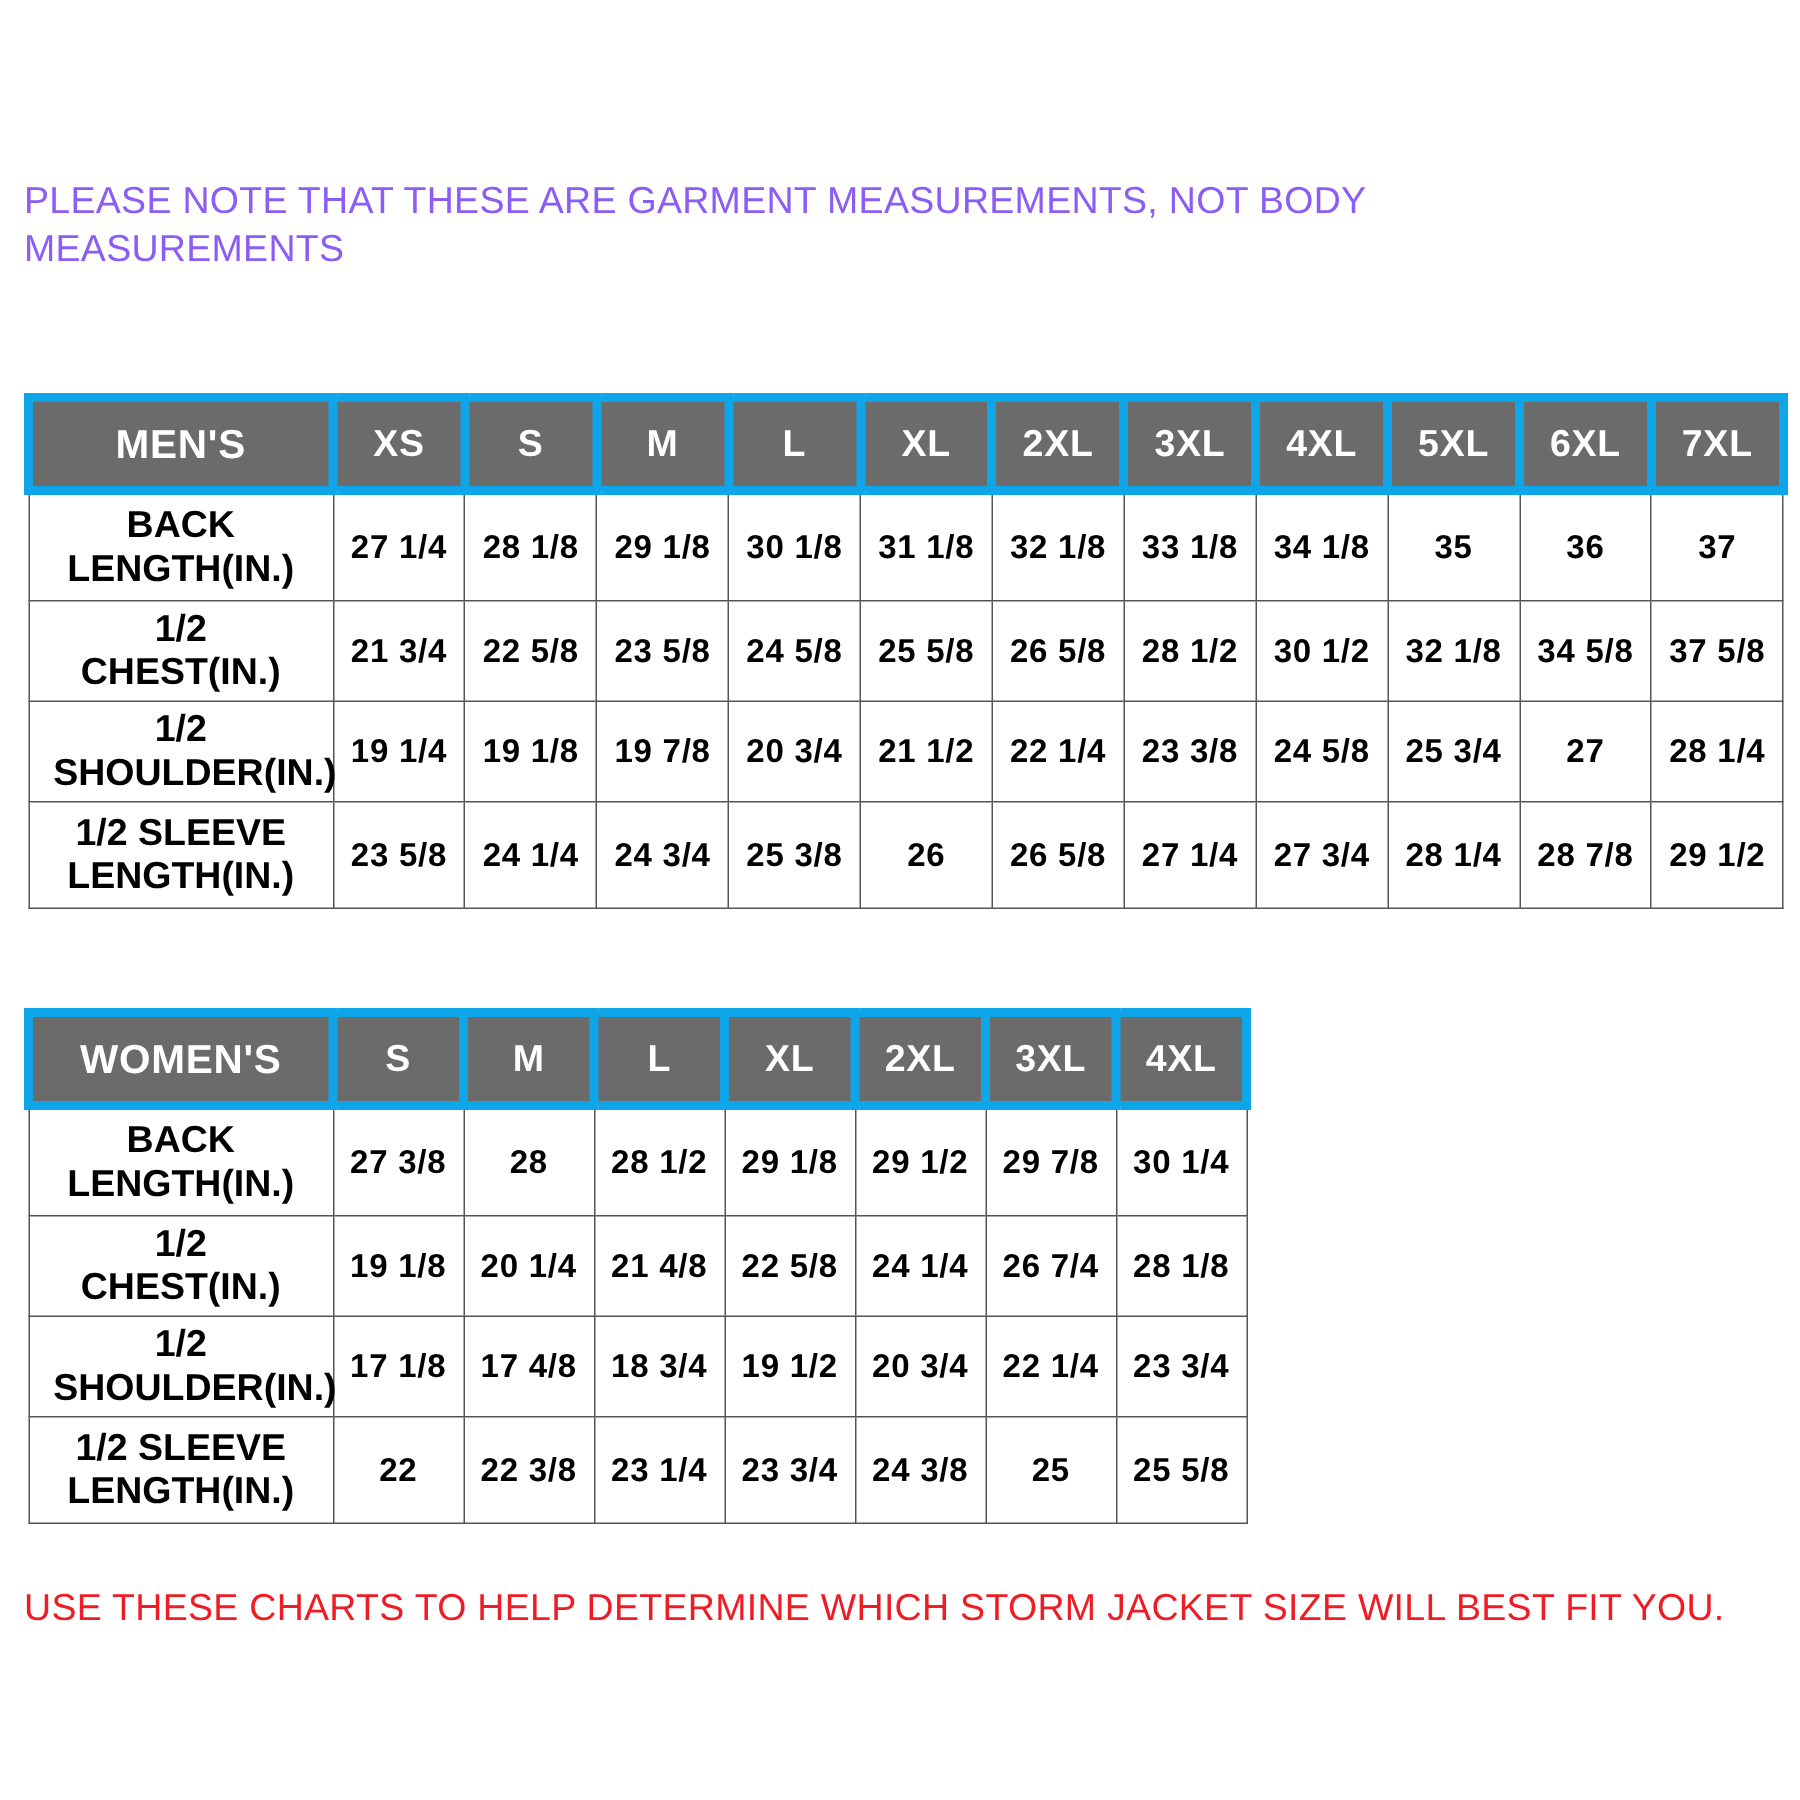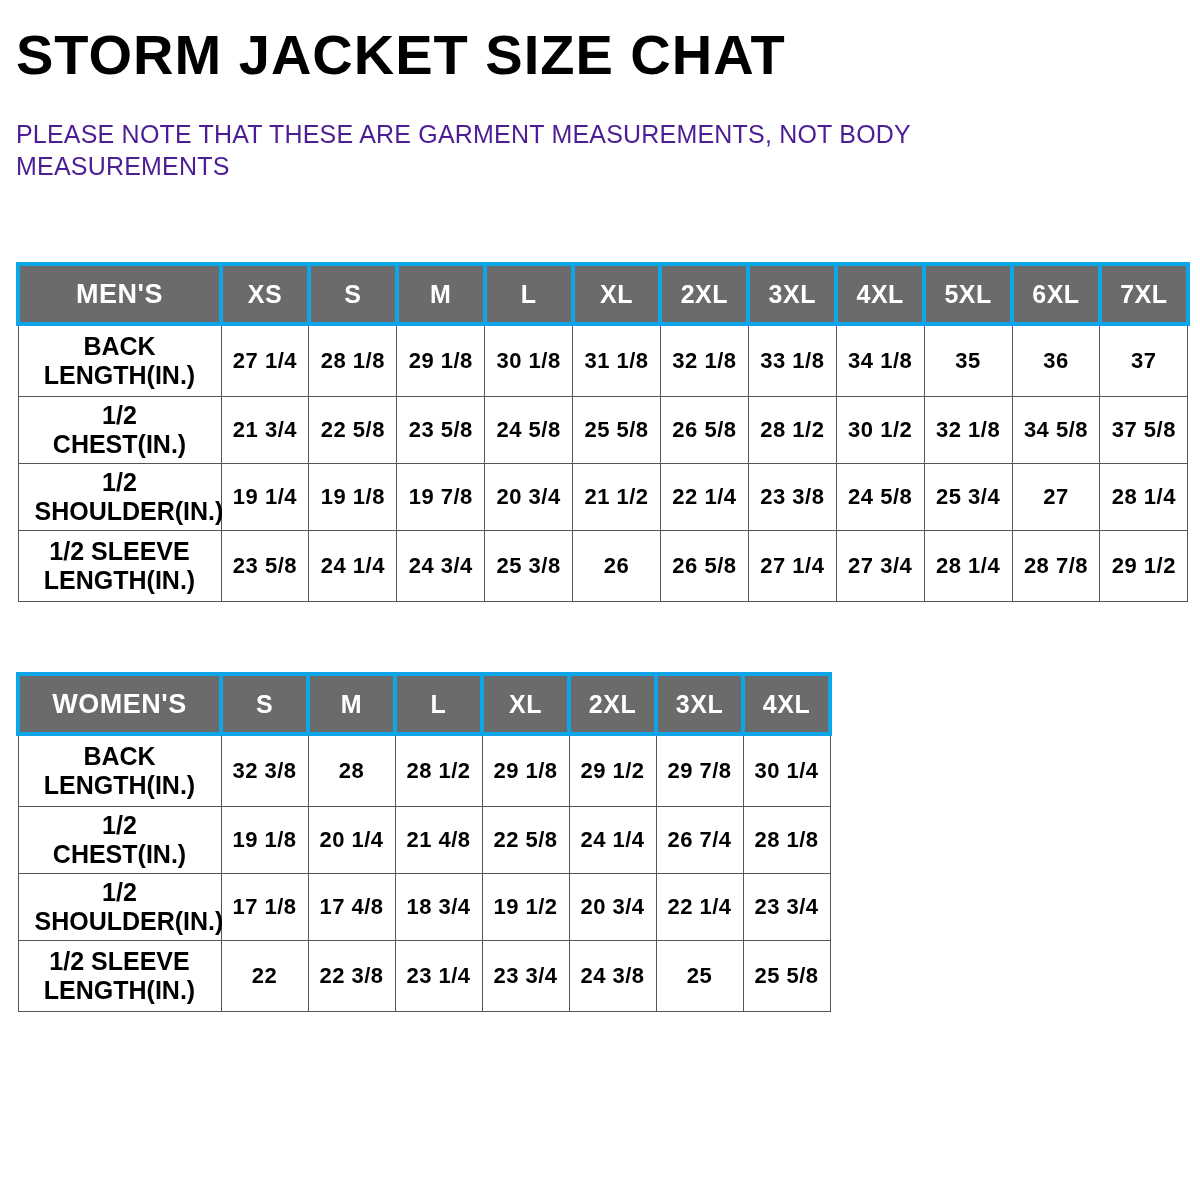--- a/index.html
+++ b/index.html
@@ -38,21 +38,21 @@
 
   
   .note-top {
     position: absolute;
     left: 16px;
     top: 118px;
     width: 960px;
     font-size: 25px;
     line-height: 32px;
     font-weight: normal;
-    color: #4c1d95;
+    color: #8b5cf6;
     letter-spacing: 0.2px;
   }
 
   
   .chart-table {
     position: absolute;
     border-collapse: collapse;
     table-layout: fixed;
     background: #fff;
   }
@@ -61,21 +61,21 @@
     padding: 0;
     text-align: center;
     vertical-align: middle;
     font-weight: bold;
     color: #000;
     background: #ffffff;
   }
   .chart-table thead th {
     background: #6b6b6b;
     color: #ffffff;
-    border: 4px solid #0ea5e9;
+    border: 6px solid #0ea5e9;
     font-size: 25px;
     height: 56px;
     letter-spacing: 0.5px;
   }
   .chart-table thead th.corner {
     font-size: 27px;
   }
   .chart-table tbody td.rowlabel {
     font-size: 25px;
     line-height: 29px;
@@ -120,21 +120,20 @@
     color: #ee1c24;
     letter-spacing: 0.2px;
     white-space: nowrap;
   }
 </style>
 </head>
 <body>
 
 <div id="page">
 
-  <div class="title">STORM JACKET SIZE CHAT</div>
 
   <div class="note-top">PLEASE NOTE THAT THESE ARE GARMENT MEASUREMENTS, NOT BODY MEASUREMENTS</div>
 
   <table class="chart-table" id="mens-table">
     <colgroup>
       <col class="c-label">
       <col class="c-size">
         <col class="c-size">
         <col class="c-size">
         <col class="c-size">
@@ -241,21 +240,21 @@
         <th>L</th>
         <th>XL</th>
         <th>2XL</th>
         <th>3XL</th>
         <th>4XL</th>
       </tr>
     </thead>
     <tbody>
       <tr class="tall">
         <td class="rowlabel"><span>BACK</span><br><span>LENGTH(IN.)</span></td>
-        <td class="val">32 3/8</td>
+        <td class="val">27 3/8</td>
         <td class="val">28</td>
         <td class="val">28 1/2</td>
         <td class="val">29 1/8</td>
         <td class="val">29 1/2</td>
         <td class="val">29 7/8</td>
         <td class="val">30 1/4</td>
       </tr>
       <tr class="short">
         <td class="rowlabel">1/2 CHEST(IN.)</td>
         <td class="val">19 1/8</td>
@@ -282,14 +281,15 @@
         <td class="val">22 3/8</td>
         <td class="val">23 1/4</td>
         <td class="val">23 3/4</td>
         <td class="val">24 3/8</td>
         <td class="val">25</td>
         <td class="val">25 5/8</td>
       </tr>
     </tbody>
   </table>
 
+  <div class="note-bottom">USE THESE CHARTS TO HELP DETERMINE WHICH STORM JACKET  SIZE WILL BEST FIT YOU.</div>
 
 </div>
 
 </body></html>

